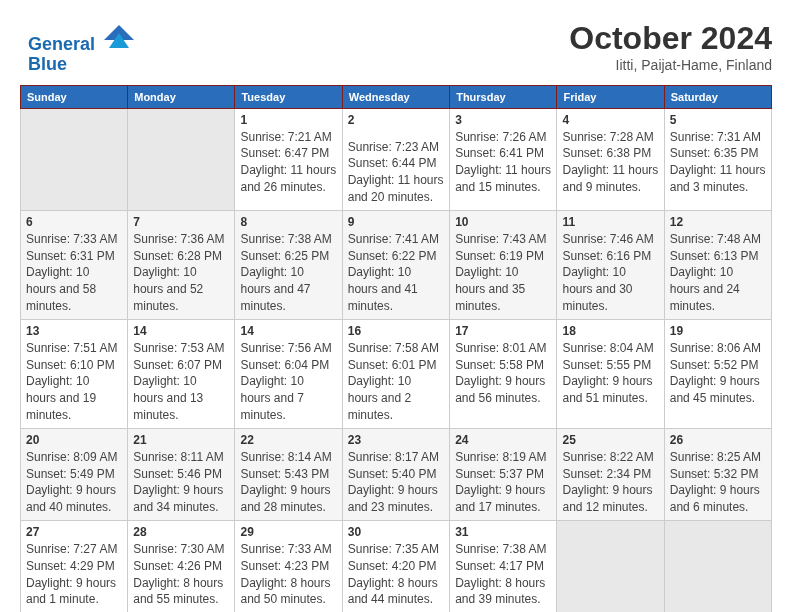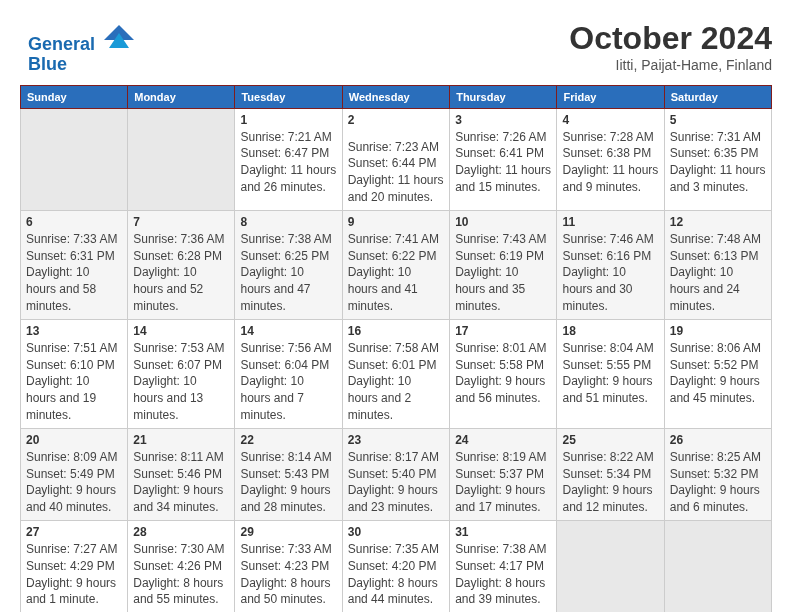--- a/index.html
+++ b/index.html
@@ -274,21 +274,21 @@
         </td>
         <td>
           <div class="day-number">24</div>
           <div class="day-detail" style="white-space: pre-line;">Sunrise: 8:19 AM
 Sunset: 5:37 PM
 Daylight: 9 hours and 17 minutes.</div>
         </td>
         <td>
           <div class="day-number">25</div>
           <div class="day-detail" style="white-space: pre-line;">Sunrise: 8:22 AM
-Sunset: 5:34 PM
+Sunset: 2:34 PM
 Daylight: 9 hours and 12 minutes.</div>
         </td>
         <td>
           <div class="day-number">26</div>
           <div class="day-detail" style="white-space: pre-line;">Sunrise: 8:25 AM
 Sunset: 5:32 PM
 Daylight: 9 hours and 6 minutes.</div>
         </td>
       </tr>
       <tr>

